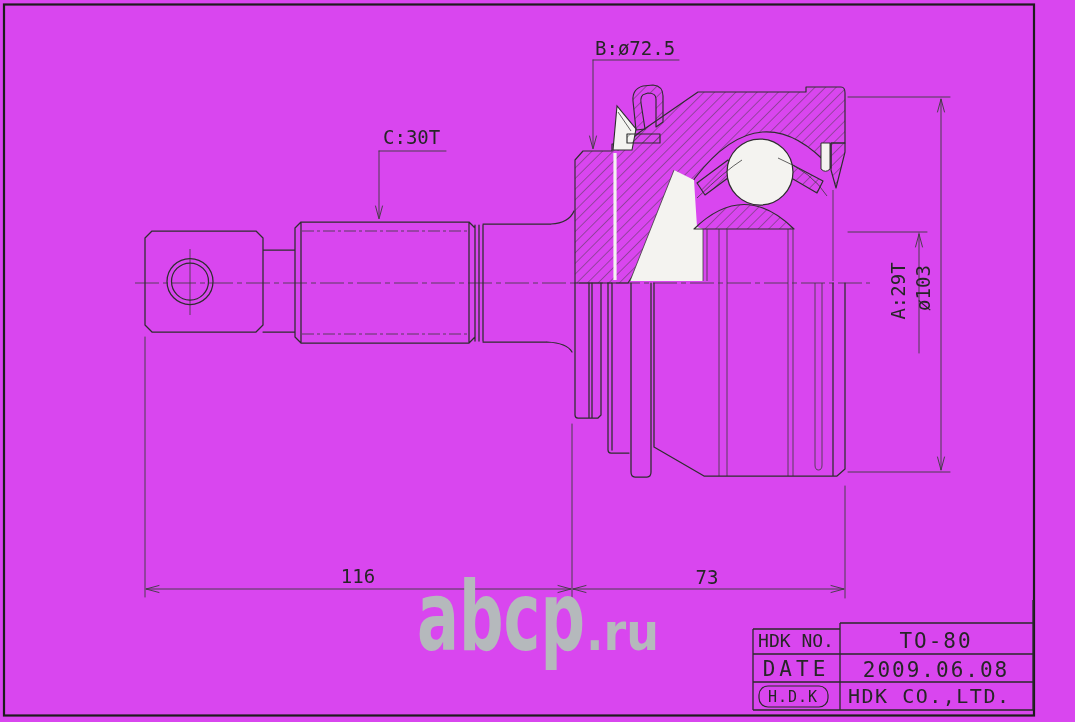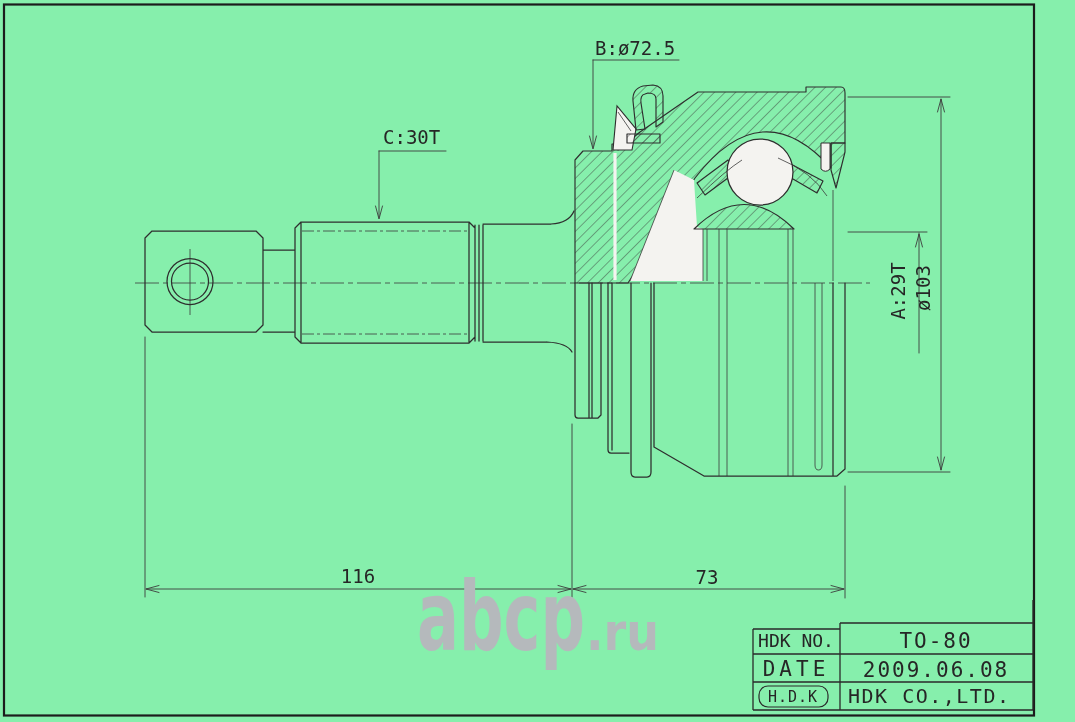--- a/index.html
+++ b/index.html
@@ -1,19 +1,19 @@
 <!DOCTYPE html>
 <html><head>
 <meta charset="utf-8">
 <style>
   html,body{margin:0;padding:0;background:#e8e8e6;}
   #sheet{
     position:relative;
     width:1075px;height:722px;
-    background:#86efac;
+    background:#d946ef;
     font-family:"DejaVu Sans Mono", monospace;
     overflow:hidden;
     text-decoration:underline;
   }
   svg{position:absolute;left:0;top:0;}
   .ln{stroke:#2e2e2e;stroke-width:1.25;fill:none;stroke-linecap:round;stroke-linejoin:round;}
   .thin{stroke:#3a3a3a;stroke-width:0.8;fill:none;}
   .dim{stroke:#3c3c3c;stroke-width:0.9;fill:none;stroke-linecap:round;}
   .hatch{fill:url(#h);stroke:#2e2e2e;stroke-width:1.15;stroke-linejoin:round;}
   .paper{fill:#f4f3f0;}

